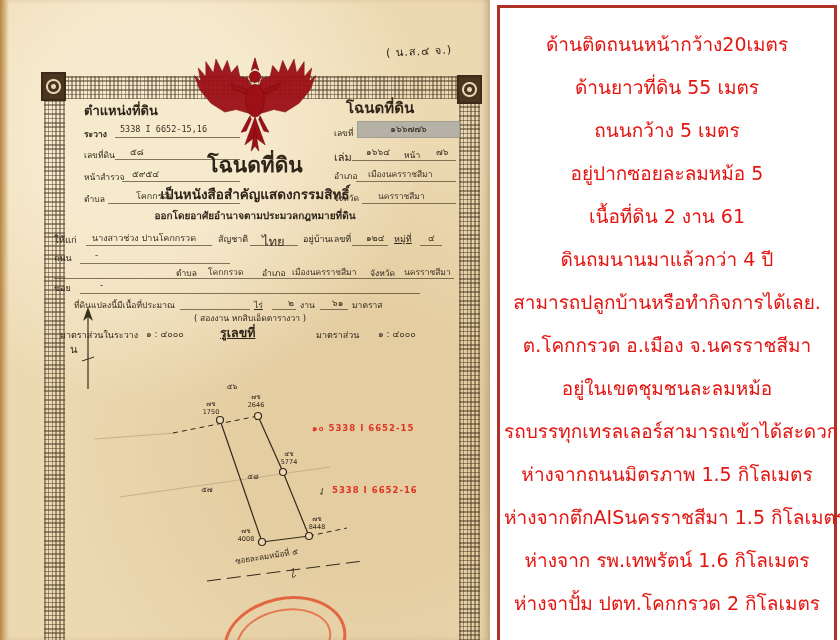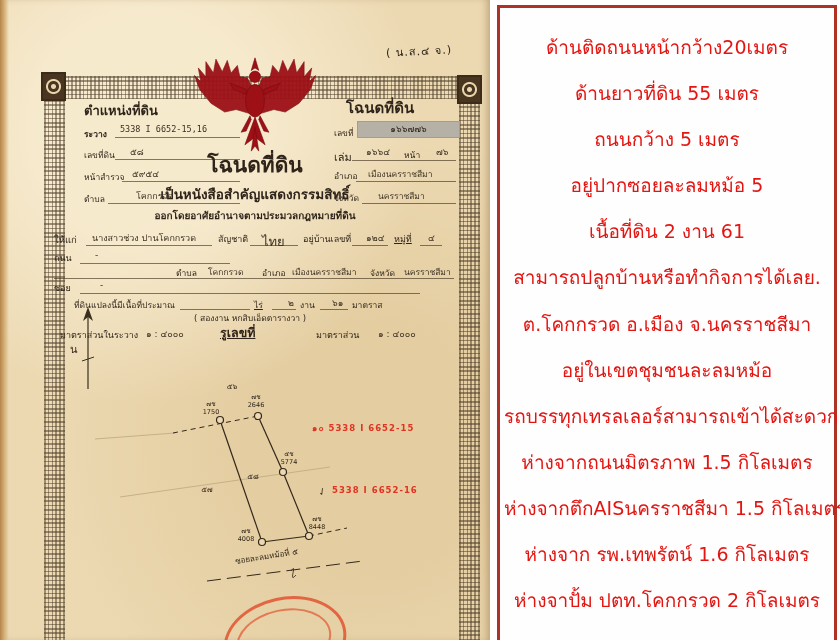--- a/index.html
+++ b/index.html
@@ -248,20 +248,21 @@
     </div>
   </div>
 
   <div class="panel">
     <div class="panel-box">
       <div class="panel-line">ด้านติดถนนหน้ากว้าง20เมตร</div>
       <div class="panel-line">ด้านยาวที่ดิน 55 เมตร</div>
       <div class="panel-line">ถนนกว้าง 5 เมตร</div>
       <div class="panel-line">อยู่ปากซอยละลมหม้อ 5</div>
       <div class="panel-line">เนื้อที่ดิน 2 งาน 61</div>
+      <div class="panel-line">ดินถมนานมาแล้วกว่า 4 ปี</div>
       <div class="panel-line">สามารถปลูกบ้านหรือทำกิจการได้เลย.</div>
       <div class="panel-line">ต.โคกกรวด  อ.เมือง  จ.นครราชสีมา</div>
       <div class="panel-line">อยู่ในเขตชุมชนละลมหม้อ</div>
       <div class="panel-line">รถบรรทุกเทรลเลอร์สามารถเข้าได้สะดวก</div>
       <div class="panel-line">ห่างจากถนนมิตรภาพ  1.5 กิโลเมตร</div>
       <div class="panel-line">ห่างจากตึกAISนครราชสีมา 1.5 กิโลเมตร</div>
       <div class="panel-line">ห่างจาก รพ.เทพรัตน์  1.6 กิโลเมตร</div>
       <div class="panel-line">ห่างจาปั้ม ปตท.โคกกรวด  2 กิโลเมตร</div>
     </div>
   </div>

